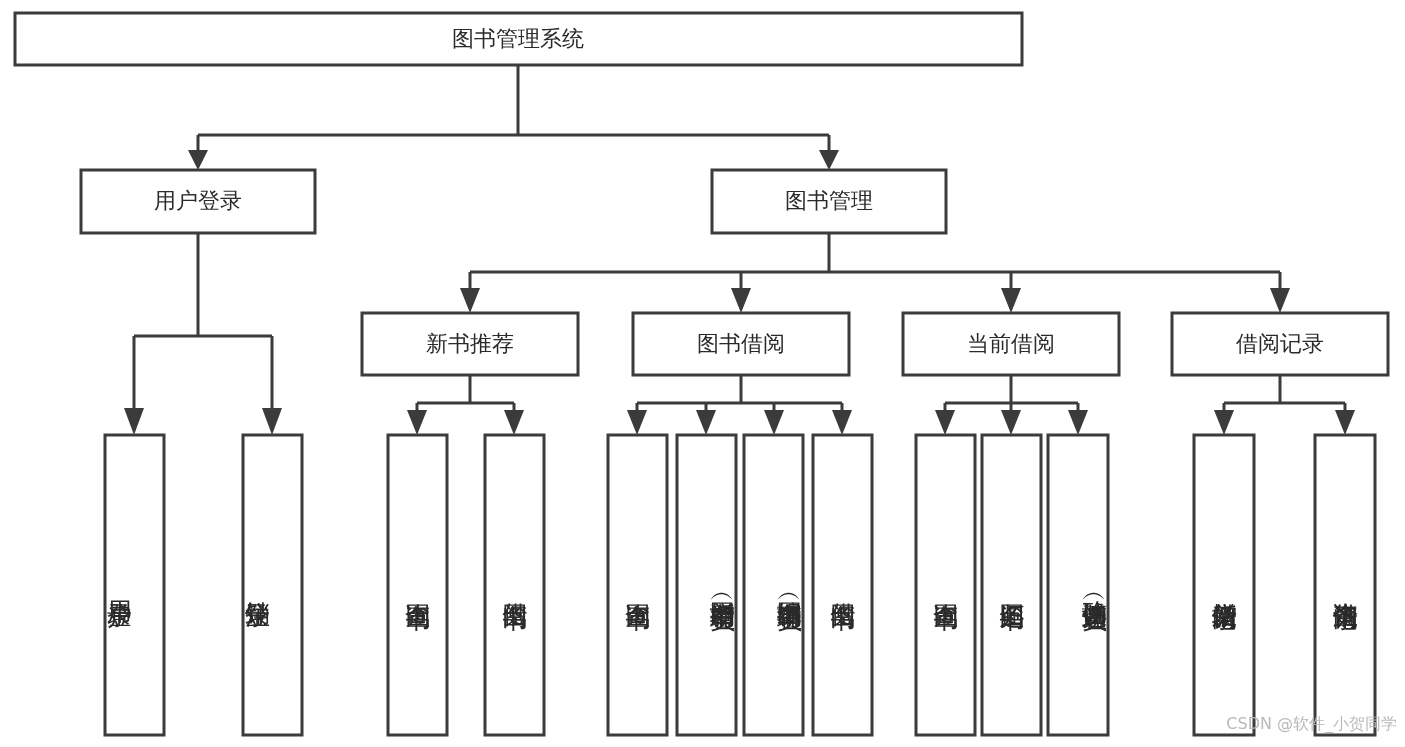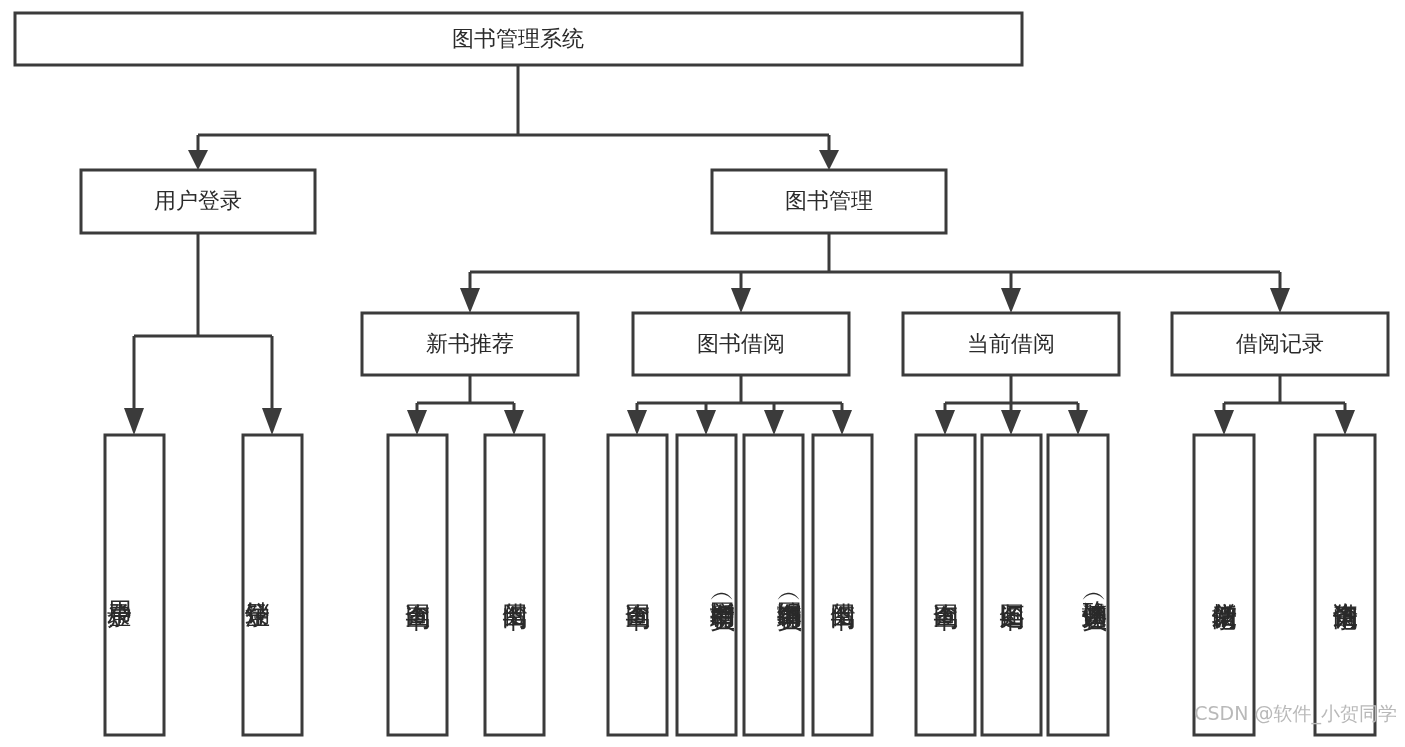--- a/index.html
+++ b/index.html
@@ -20,23 +20,23 @@
     font-family:"DejaVu Sans","Liberation Sans",sans-serif;
     color:#2a2a2a;font-size:25px;line-height:1.12;
     writing-mode:vertical-rl;text-orientation:upright;
     width:100%;height:100%;display:flex;
     align-items:flex-start;justify-content:center;
     letter-spacing:1px;
   }
   .leaf-fo.mid div{align-items:center;}
   .leaf-fo.low div{align-items:flex-end;padding-bottom:4px;box-sizing:border-box;}
   .watermark{
-    position:absolute;right:8px;bottom:20px;
-    font-family:"DejaVu Sans","Liberation Sans",sans-serif;
-    font-size:19px;color:#b9b9b9;white-space:nowrap;
+    position:absolute;right:8px;bottom:12px;
+    font-family:"DejaVu Sans","Liberation Sans",sans-serif;
+    font-size:16px;color:#b9b9b9;white-space:nowrap;
     pointer-events:none;
   }
 </style>
 </head>
 <body>
 
 <svg id="diagram" viewBox="0 0 1405 747">
   <defs></defs>
 
   <g>

